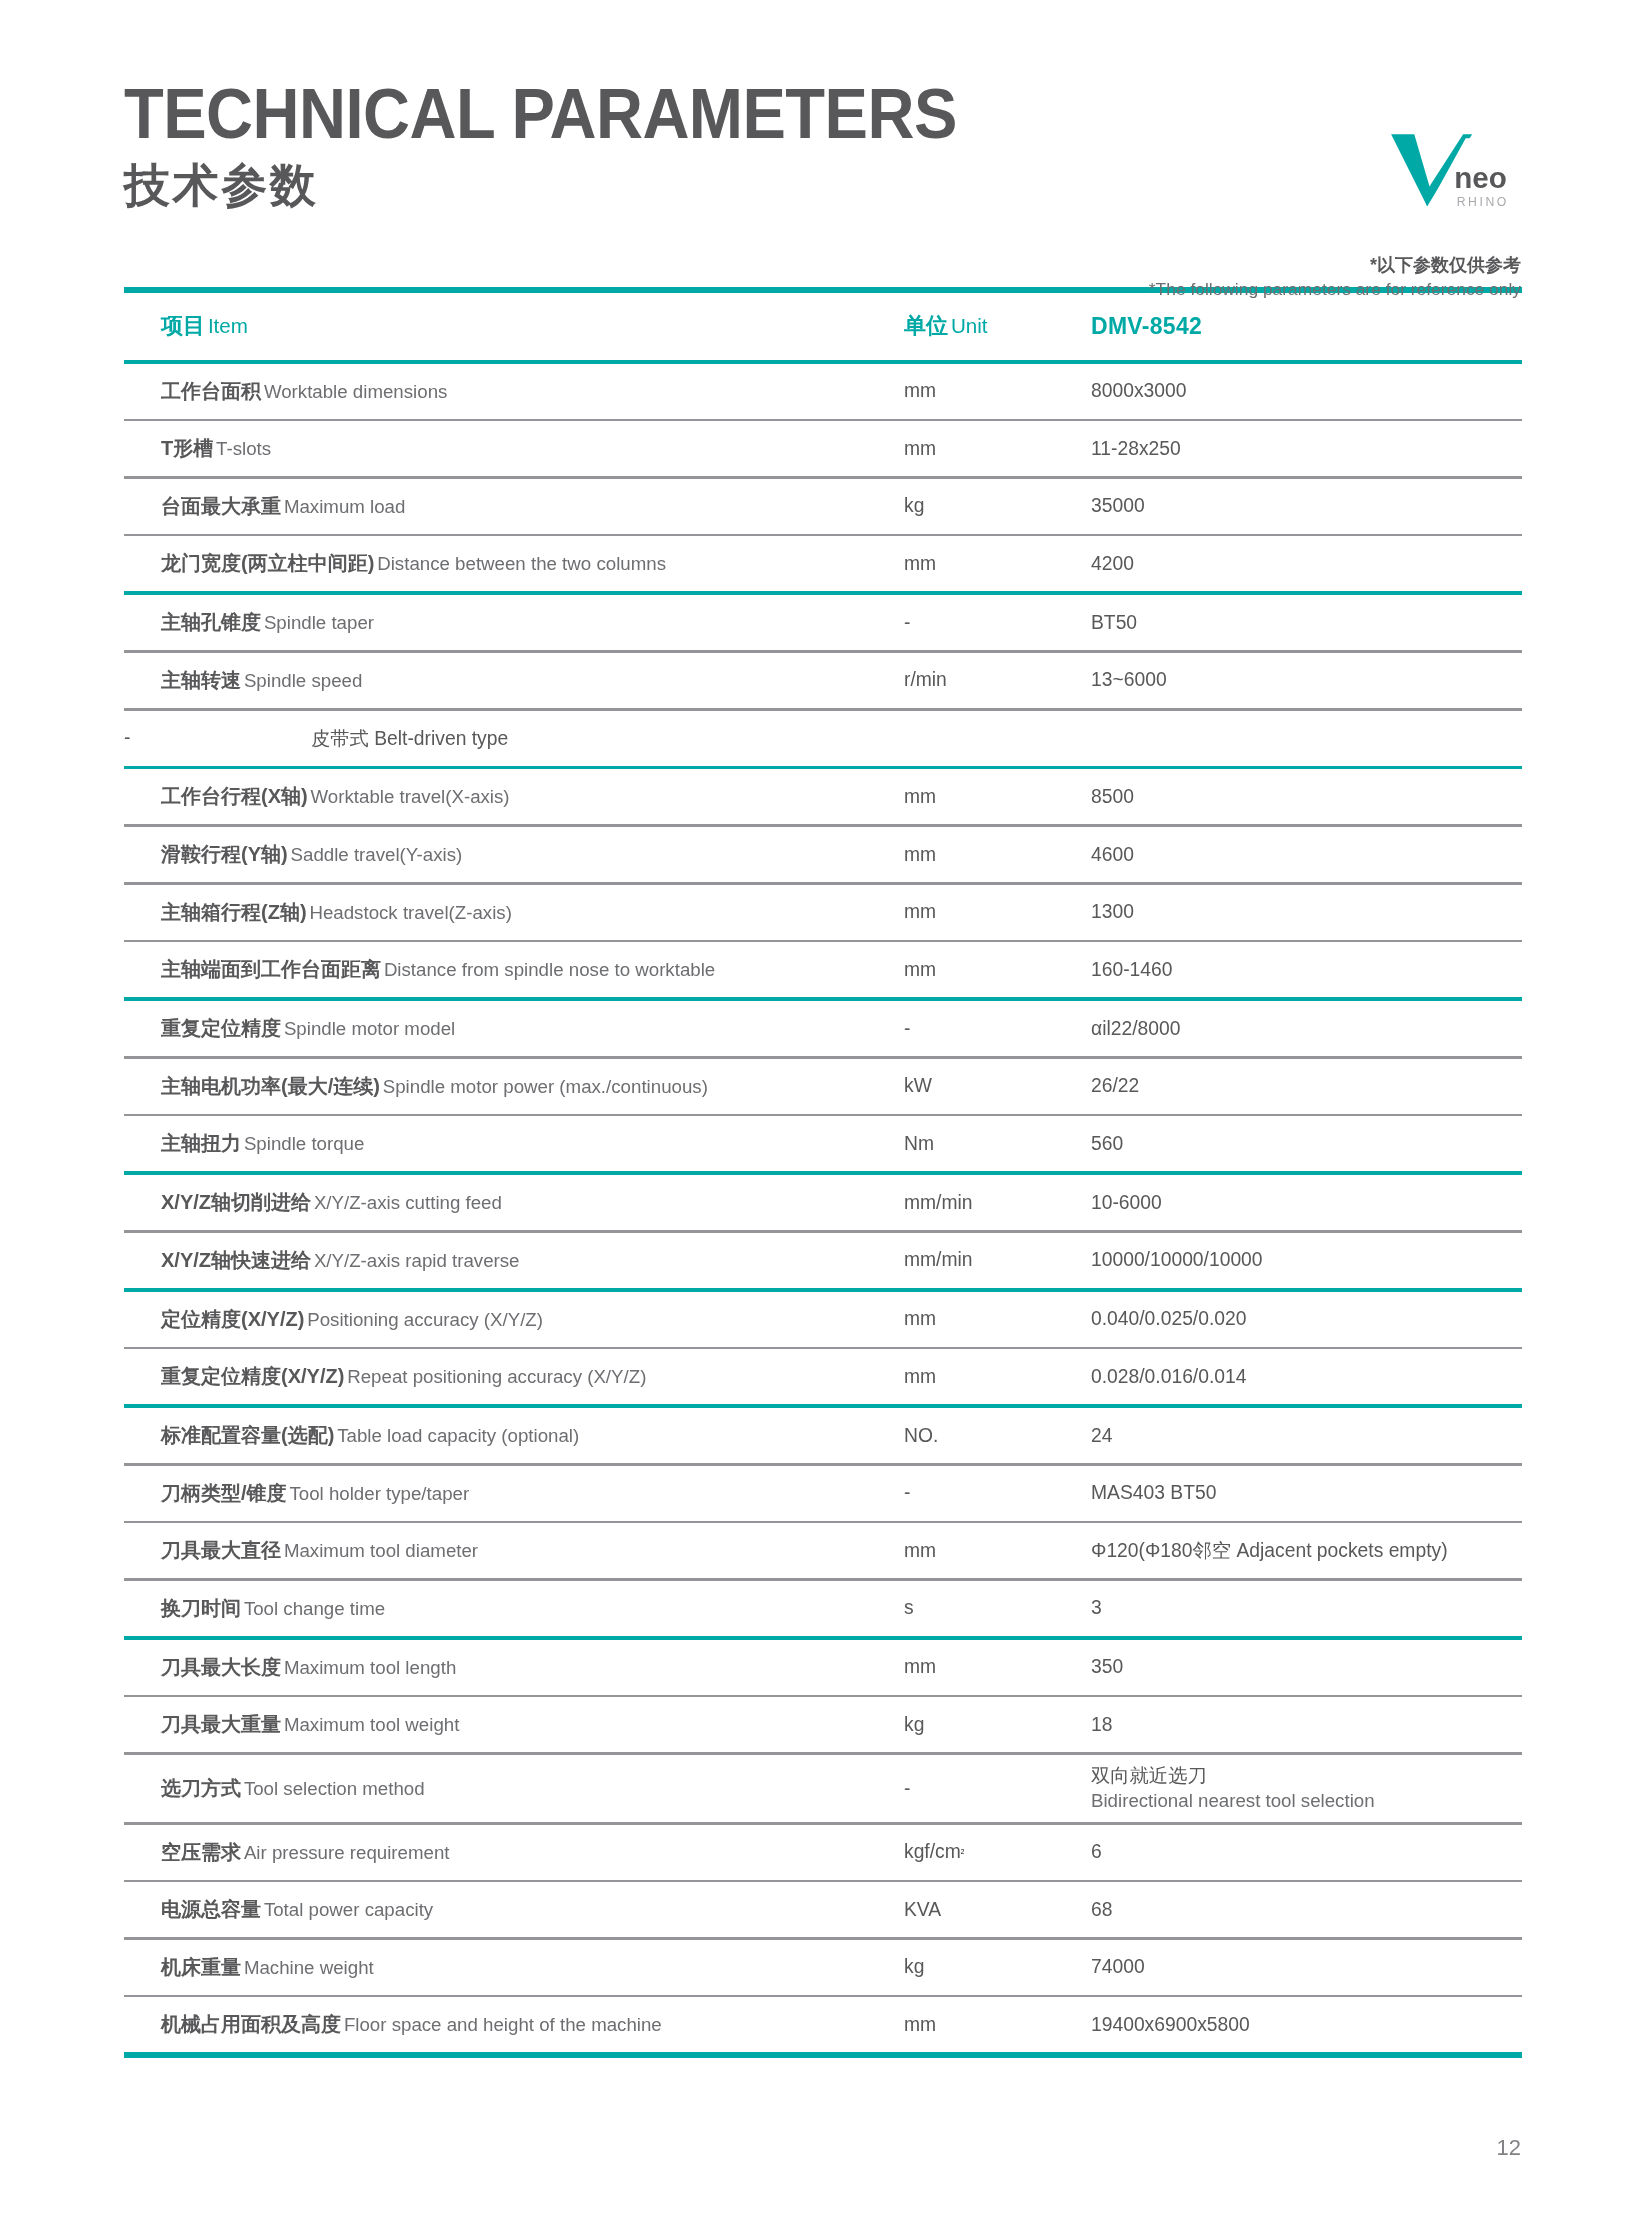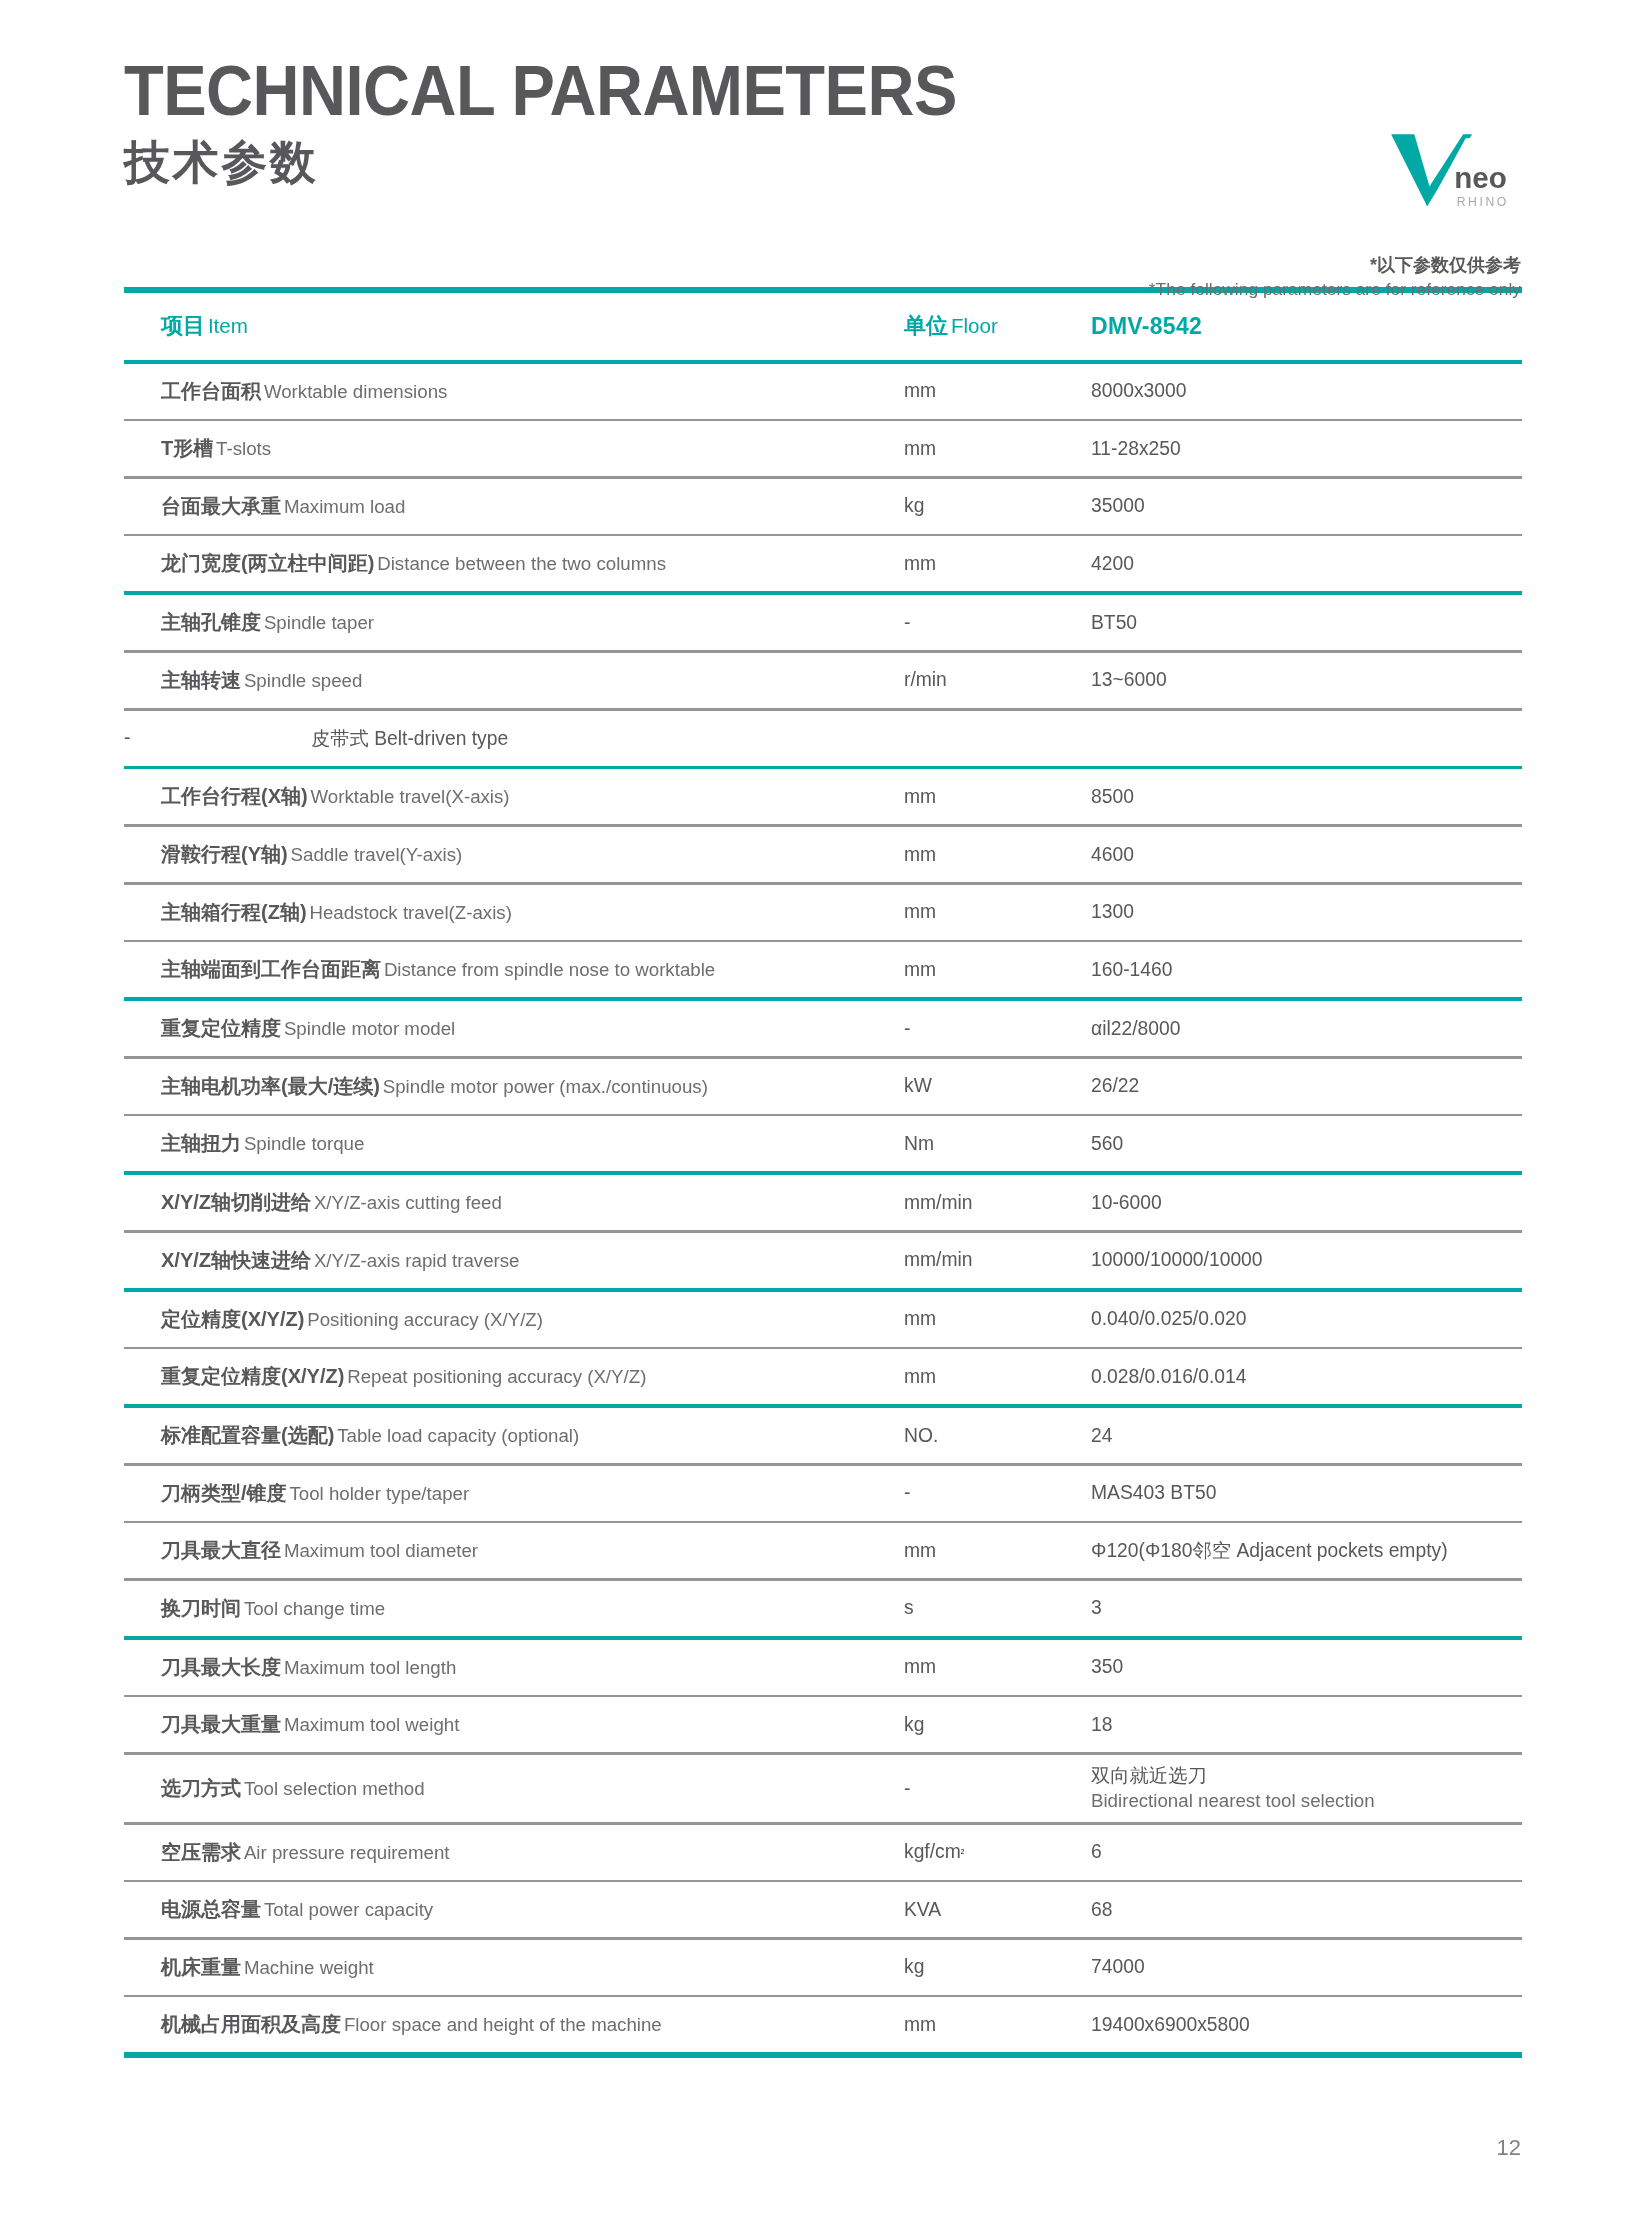--- a/index.html
+++ b/index.html
@@ -15,21 +15,21 @@
     position: relative;
     width: 1645px;
     height: 2216px;
     background: #ffffff;
     padding: 0 124px;
   }
 
   
   .header {
     position: relative;
-    padding-top: 56px;
+    padding-top: 79px;
     height: 251px;
   }
 
   .title-en {
     font-size: 70px;
     font-weight: 800;
     letter-spacing: -0.6px;
     color: #58585a;
     line-height: 1.0;
     font-stretch: condensed;
@@ -178,21 +178,21 @@
 
     <div class="rule-teal-thick"></div>
 
     <div class="row head-row">
       <div class="col-item">
         <span class="cn">项目</span>
         <span class="en">Item</span>
       </div>
       <div class="col-unit">
         <span class="cn">单位</span>
-        <span class="en">Floor</span>
+        <span class="en">Unit</span>
       </div>
       <div class="col-value">
         <span class="model">DMV-8542</span>
       </div>
     </div>
 
     <div class="rule-teal"></div>
 
     <div id="rows-container">
         <div class="row">

